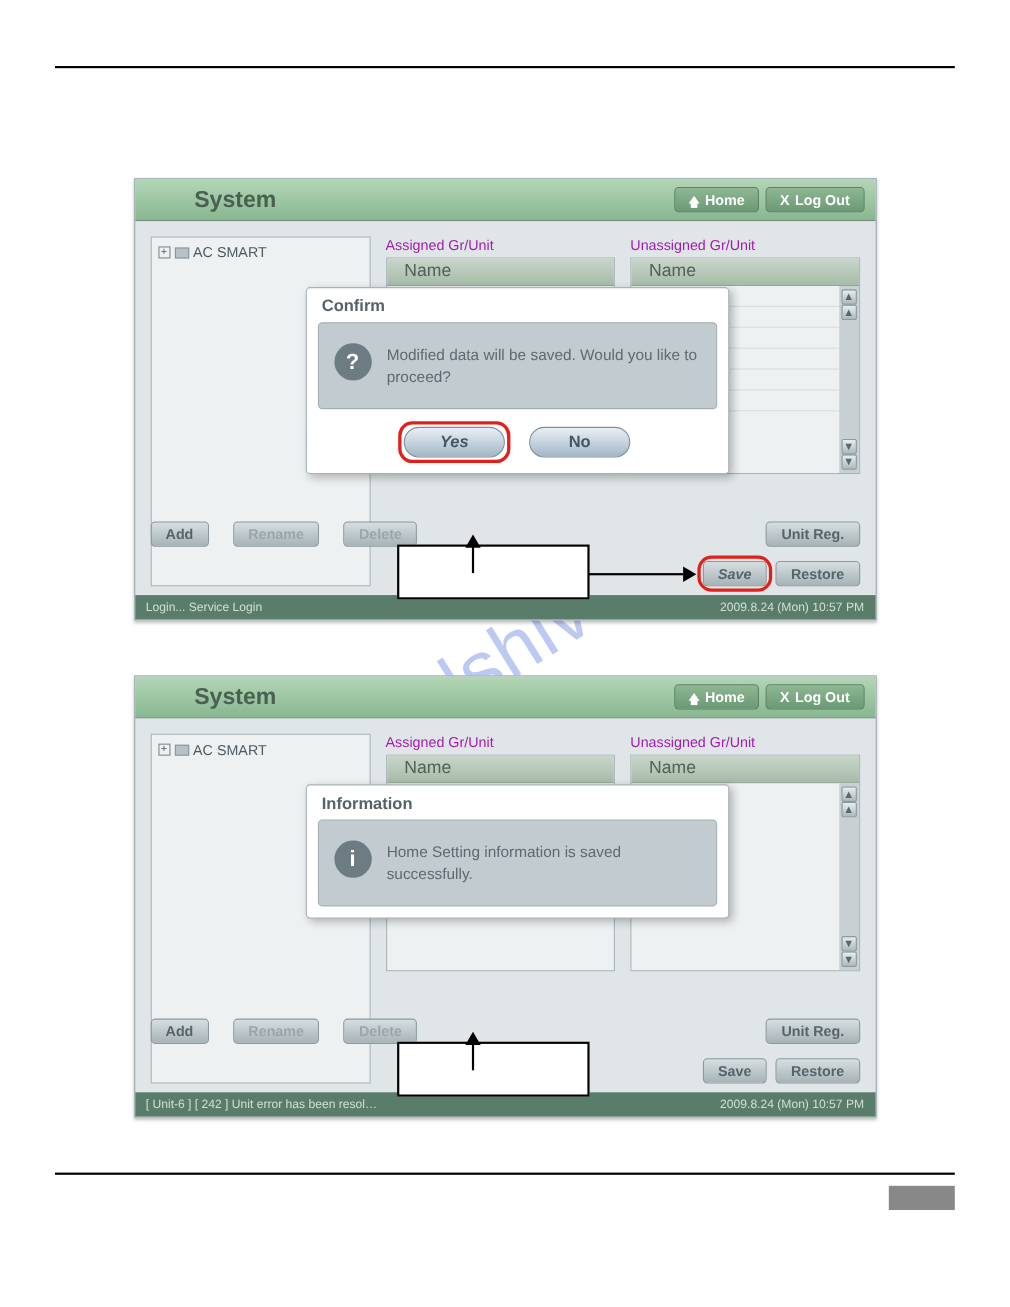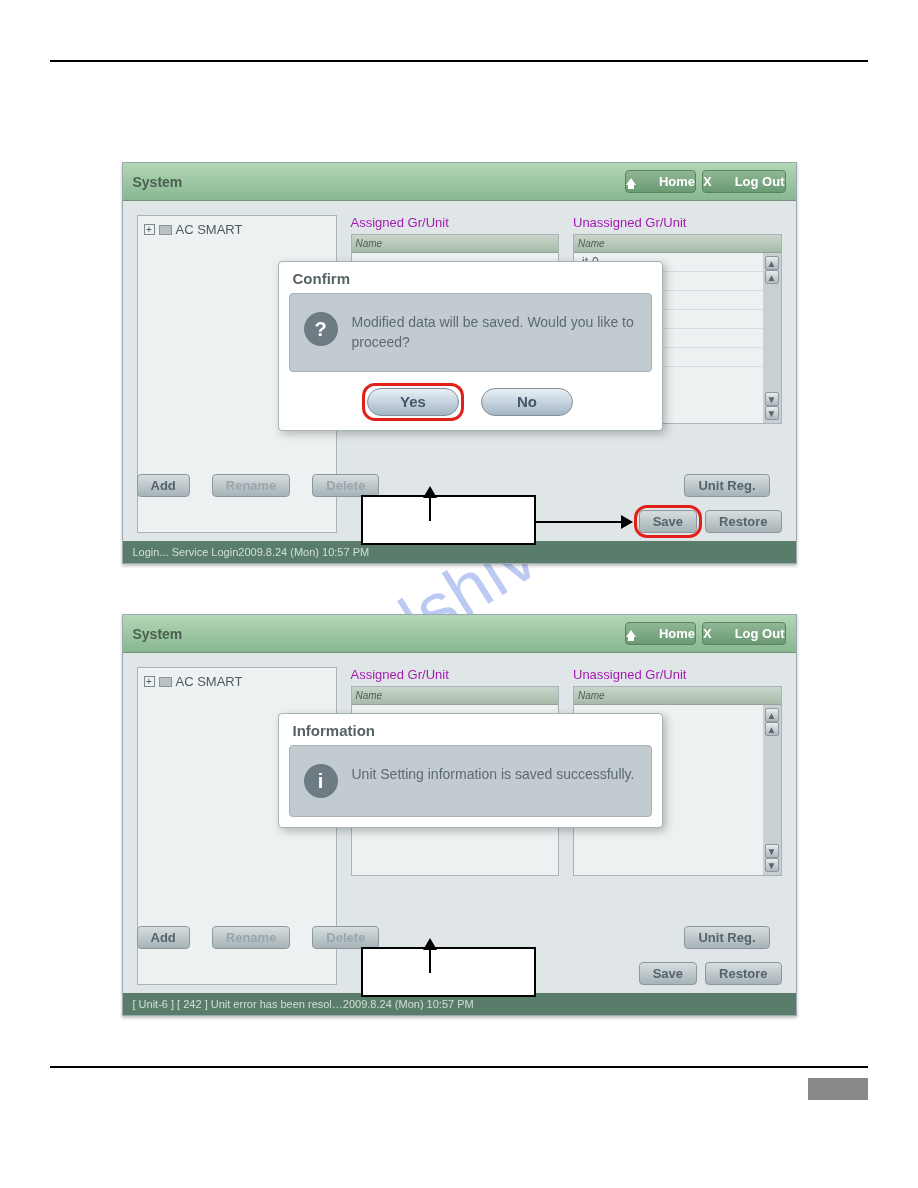--- a/index.html
+++ b/index.html
@@ -14,58 +14,58 @@
     border: 1px solid #9aaab0; background: #e0e6e8;
     box-shadow: 0 2px 3px rgba(0,0,0,0.25);
     position: relative;
     color: #4a5a62;
   }
   .titlebar {
     height: 38px; display: flex; align-items: center;
     background: linear-gradient(#b4d6b6, #87b790);
     border-bottom: 1px solid #78907b; padding: 0 10px;
   }
-  .titlebar-title { font-weight: bold; color: #4a6050; font-size: 14px; flex: 1; }
+  .titlebar-title { font-weight: bold; color: #4a6050; font-size: 21px; flex: 1; margin-left: 44px; }
   .tb-btn {
     background: linear-gradient(#8fb794, #6a9a73);
     color: #fff; font-weight: bold; font-size: 13px;
     border: 1px solid #5b8263; border-radius: 4px;
-    padding: 3px 0; margin-left: 6px; display: flex; align-items: center; gap: 23px;
+    padding: 3px 12px; margin-left: 6px; display: flex; align-items: center; gap: 5px;
   }
   .home-ic { width:0;height:0;border-left:5px solid transparent;border-right:5px solid transparent;border-bottom:7px solid #fff; position:relative; }
   .home-ic::after { content:""; position:absolute; left:-3px; top:6px; width:6px; height:5px; background:#fff; }
   .x-ic { font-weight:bold; }
 
   .body-area { padding: 14px 14px 8px 14px; display:flex; gap:14px; position:relative; min-height:340px; }
   .tree-panel { width:200px; background:#eef1f2; border:1px solid #a9b4b8; padding:6px; font-size:13px; }
   .tree-row { display:flex; align-items:center; gap:4px; }
   .tree-ps { border:1px solid #7a8a90; width:11px; height:11px; display:inline-flex; align-items:center; justify-content:center; font-size:10px; line-height:1; color:#556; }
   .tree-ico { width:13px; height:10px; background:#b8c2c6; border:1px solid #8a989e; }
 
   .col { flex:1; }
   .col-head { font-size:13px; color:#a21caf; margin-bottom:4px; }
   .list { border:1px solid #a9b4b8; background:#eef1f2; }
-  .list-hdr { background:linear-gradient(#c9d5ca,#a7bba9); color:#526056; font-size:10px; padding:3px 4px; border-bottom:1px solid #93a496;font-style:italic; }
+  .list-hdr { background:linear-gradient(#c9d5ca,#a7bba9); color:#526056; font-size:16px; padding:3px 16px; border-bottom:1px solid #93a496; }
   .list-body { font-size:12px; }
   .list-row { padding:2px 8px; border-bottom:1px solid #d4dddf; color:#536068; }
   .list-scroll { display:flex; }
   .list-items { flex:1; min-height:170px; }
   .vscroll { width:18px; background:#c8d0d3; display:flex; flex-direction:column; align-items:center; justify-content:space-between; padding:3px 0; }
   .vbtn { width:14px; height:14px; background:linear-gradient(#e8edee,#aeb9bd); border:1px solid #8c999e; border-radius:2px; display:flex; align-items:center; justify-content:center; color:#5a686e; font-size:10px; }
 
   .under-tree-btns { position:absolute; left:14px; bottom:44px; display:flex; gap:22px; }
   .flat-btn {
     background:linear-gradient(#d6dee0,#a7b3b7); border:1px solid #8b989d; border-radius:4px;
     color:#566369; font-size:13px; padding:3px 13px; font-weight:bold;
   }
   .flat-btn.dis { color:#9aa6aa; }
-  .right-btns { position:absolute; right:26px; bottom:44px; }
+  .right-btns { position:absolute; right:14px; bottom:44px; }
   .bottom-btns { position:absolute; right:14px; bottom:8px; display:flex; gap:8px; }
 
-  .statusbar { height:22px; background:#5a7c6a; color:#cfe0d3; font-size:11px; display:flex; align-items:center; padding:0 10px; }
+  .statusbar { height:22px; background:#5a7c6a; color:#cfe0d3; font-size:11px; display:flex; align-items:center; padding:0 10px; justify-content:space-between; }
 
   .modal {
     position:absolute; left:155px; top:60px; width:385px;
     background:#fff; border:1px solid #a7b3b7; border-radius:4px;
     box-shadow:3px 3px 8px rgba(0,0,0,0.25);
   }
   .modal-title { font-size:15px; color:#576267; padding:8px 14px 6px 14px; font-weight:bold; }
   .modal-inner {
     margin:0 10px 10px 10px; background:#c2ccd0; border:1px solid #a5b0b5; border-radius:4px;
     padding:18px 14px; display:flex; gap:14px; align-items:flex-start;
@@ -75,21 +75,21 @@
     display:flex; align-items:center; justify-content:center; font-size:20px; font-weight:bold;
     flex-shrink:0;
   }
   .modal-msg { font-size:14px; color:#5d6a71; line-height:1.45; }
   .modal-btns { display:flex; gap:22px; justify-content:center; padding:6px 0 14px 0; }
   .pill-btn {
     width:92px; height:28px; border-radius:14px; border:1px solid #7e8f9a;
     background:linear-gradient(#e9f0f6,#a3b6c6); color:#455766; font-size:15px; font-weight:bold;
     display:flex; align-items:center; justify-content:center;
   }
-  .hl-red { outline:3px solid #e2201a; outline-offset:2px; border-radius:8px; }
+  .hl-red { outline:3px solid #e2201a; outline-offset:2px; border-radius:8px;font-style:italic; }
 
   .anno-box {
     position:absolute; border:2px solid #000; background:#fff;
     width:175px; height:50px; left:238px; bottom:-4px;
   }
   .arrow-r { position:absolute; }
   .arrow-r .shaft { position:absolute; background:#000; height:2px; }
   .arrow-r .headR { width:0;height:0;border-top:7px solid transparent;border-bottom:7px solid transparent;border-left:12px solid #000; position:absolute; }
   .arrow-up { position:absolute; }
   .arrow-up .shaftV { position:absolute; background:#000; width:2px; }
@@ -275,21 +275,21 @@
         </div>
       <div class="bottom-btns">
         <div class="flat-btn">Save</div>
         <div class="flat-btn">Restore</div>
       </div>
 
       <div class="modal">
         <div class="modal-title">Information</div>
         <div class="modal-inner">
           <div class="modal-ico">i</div>
-          <div class="modal-msg">Unit Setting information is saved successfully.</div>
+          <div class="modal-msg">Home Setting information is saved successfully.</div>
         </div>
       </div>
 
       <div class="anno-box"></div>
       <div class="arrow-up" style="left:306px; bottom:44px;">
         <div class="shaftV" style="height:24px; left:0; top:0;"></div>
         <div class="headU" style="left:-6px; top:-11px;"></div>
       </div>
     </div>
 

